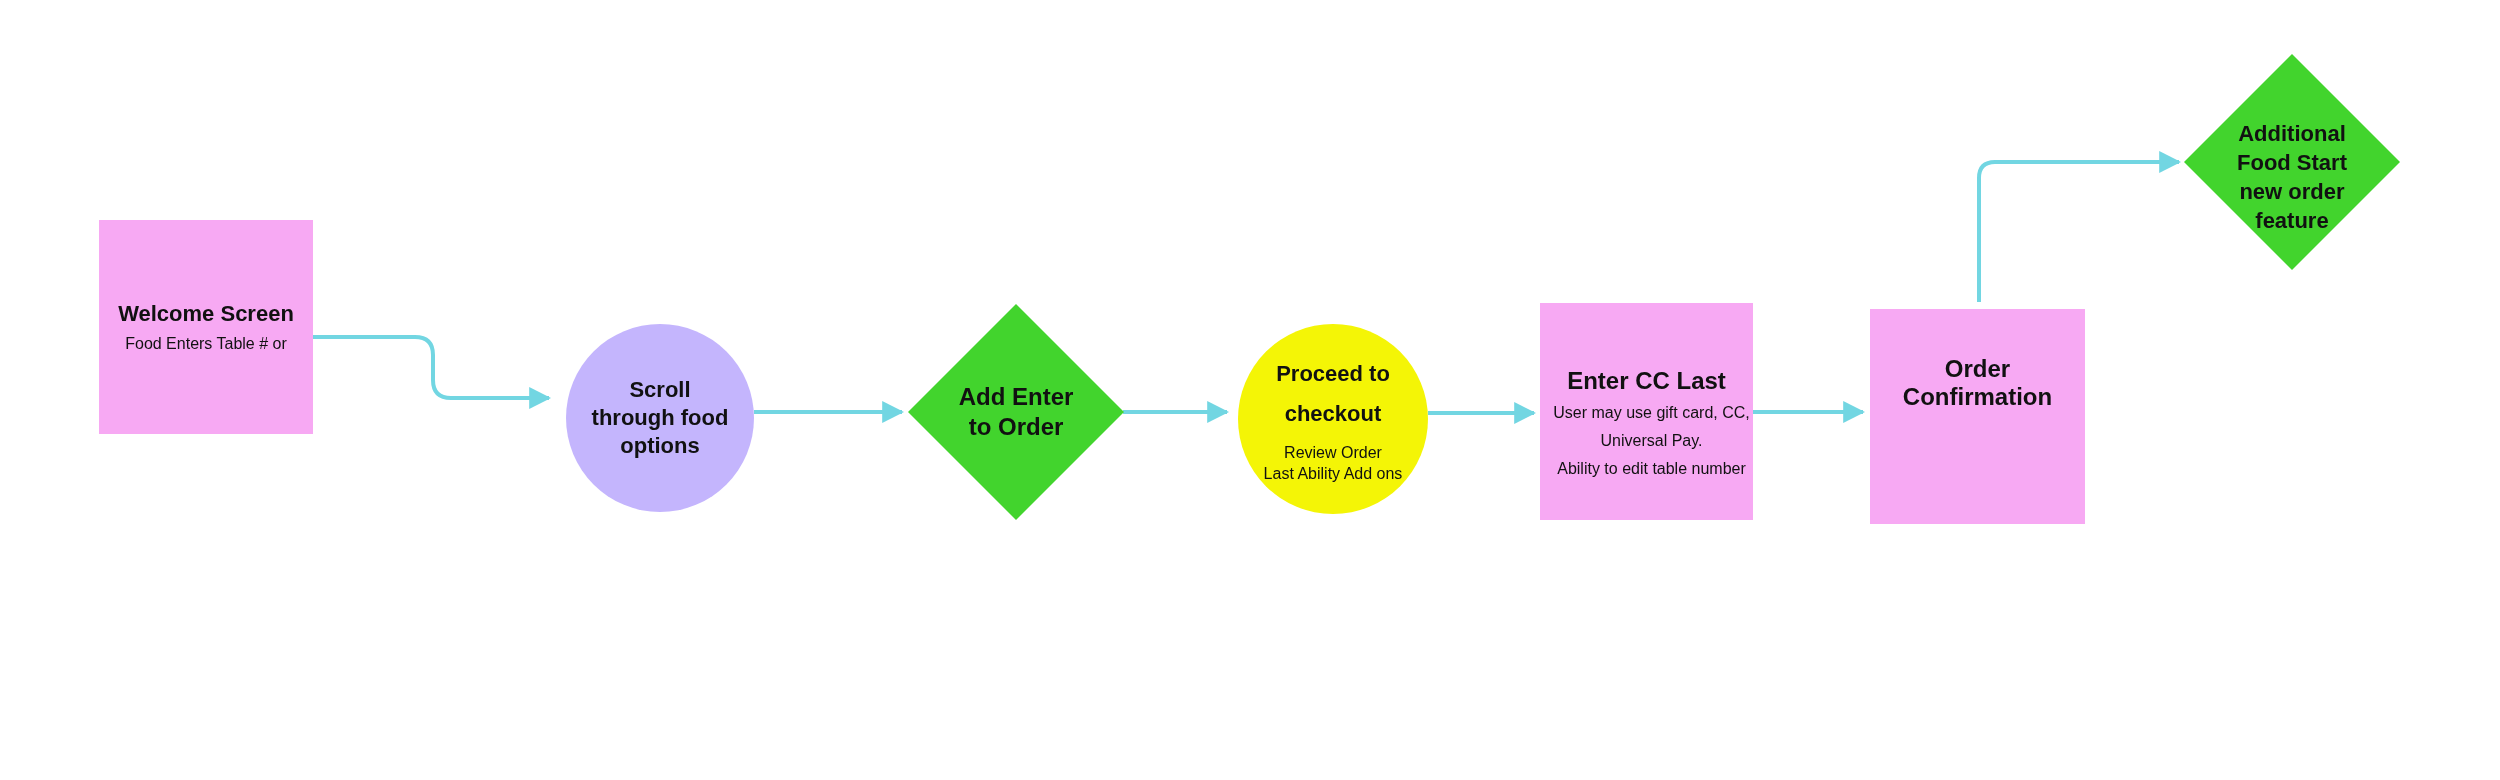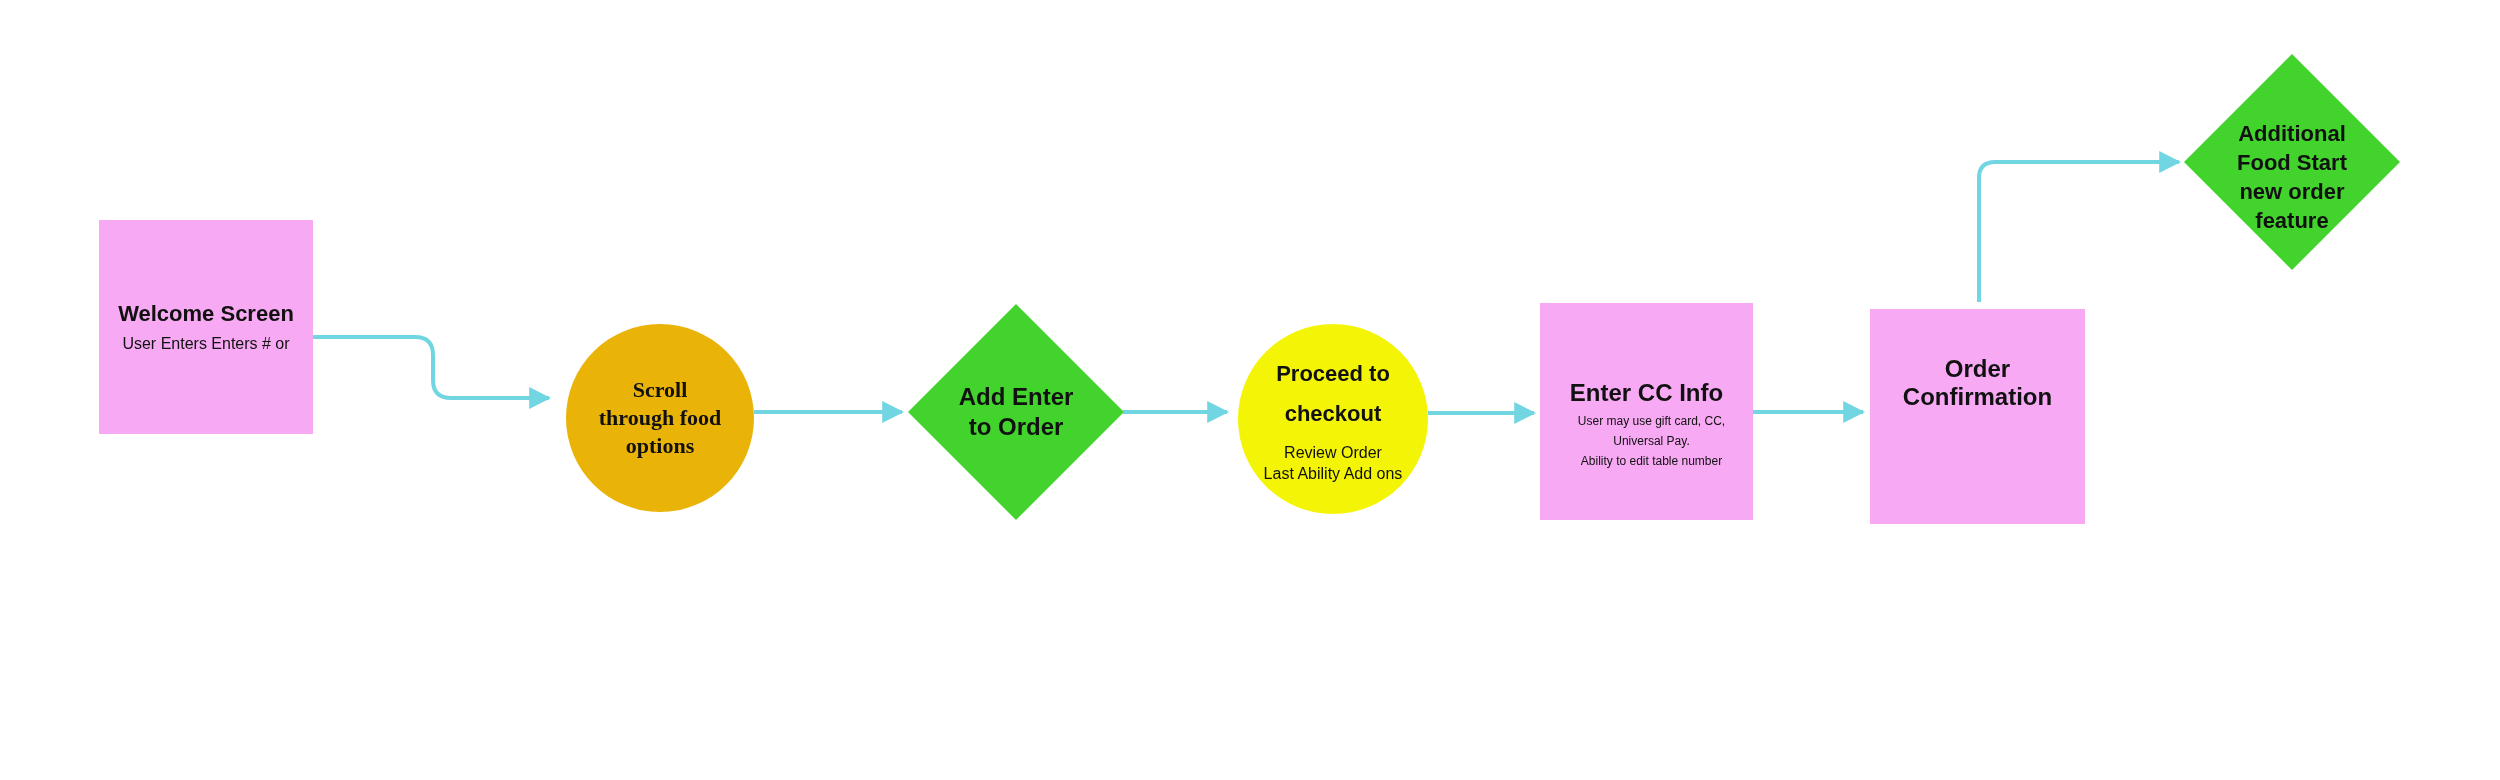--- a/index.html
+++ b/index.html
@@ -45,21 +45,21 @@
 
   #node-addfood        { left: 908px; top: 304px; width: 216px; height: 216px; }
   #node-addfood .node-title { font-size: 24px; line-height: 30px; }
 
   #node-checkout       { left: 1238px; top: 324px; width: 190px; height: 190px; }
   #node-checkout .node-title { font-size: 22px; line-height: 40px; }
   #node-checkout .node-body  { font-size: 16px; line-height: 21px; margin-top: 8px; }
 
   #node-ccinfo         { left: 1540px; top: 303px; width: 213px; height: 217px; padding-top: 26px; }
   #node-ccinfo .node-title { font-size: 24px; line-height: 28px; }
-  #node-ccinfo .node-body  { font-size: 12px; line-height: 20px; margin-top: 4px; margin-left: 10px; }
+  #node-ccinfo .node-body  { font-size: 16px; line-height: 28px; margin-top: 4px; margin-left: 10px; }
 
   #node-confirmation   { left: 1870px; top: 309px; width: 215px; height: 215px; justify-content: flex-start; padding-top: 46px; }
   #node-confirmation .node-title { font-size: 24px; line-height: 28px; }
   #node-confirmation .node-body  { font-size: 15px; line-height: 20px; margin-top: 12px; }
 
   #node-additional     { left: 2184px; top: 54px; width: 216px; height: 216px; padding-top: 30px; }
   #node-additional .node-title { font-size: 22px; line-height: 29px; }
 </style>
 </head>
 <body>
@@ -77,43 +77,43 @@
       <path d="M 754 412 L 902 412" marker-end="url(#arrowhead)" aria-label="Scroll through food options to Add Food to Order"></path>
       <path d="M 1123 412 L 1227 412" marker-end="url(#arrowhead)" aria-label="Add Food to Order to Proceed to checkout"></path>
       <path d="M 1428 413 L 1534 413" marker-end="url(#arrowhead)" aria-label="Proceed to checkout to Enter CC Info"></path>
       <path d="M 1753 412 L 1863 412" marker-end="url(#arrowhead)" aria-label="Enter CC Info to Order Confirmation"></path>
       <path d="M 1979 302 L 1979 178 Q 1979 162 1995 162 L 2179 162" marker-end="url(#arrowhead)" aria-label="Order Confirmation to Additional Food Start new order feature"></path>
     </g>
   </svg>
 
   <div class="node" id="node-welcome" style="background: rgb(247, 169, 243);">
     <div class="node-title">Welcome Screen</div>
-    <div class="node-body">User Enters Enters # or</div>
+    <div class="node-body">Food Enters Table # or</div>
   </div>
 
-  <div class="node shape-circle" id="node-scroll" style="background: #eab308; font-family: Liberation Serif, serif;">
+  <div class="node shape-circle" id="node-scroll" style="background: #c4b5fd;">
     <div class="node-title">Scroll
 through food
 options</div>
   </div>
 
   <div class="node shape-diamond" id="node-addfood" style="background: rgb(66, 212, 45);">
     <div class="node-title">Add Enter
 to Order</div>
   </div>
 
   <div class="node shape-circle" id="node-checkout" style="background: rgb(244, 245, 6);">
     <div class="node-title">Proceed to
 checkout</div>
     <div class="node-body">Review Order
 Last Ability Add ons</div>
   </div>
 
   <div class="node" id="node-ccinfo" style="background: rgb(247, 169, 243);">
-    <div class="node-title">Enter CC Info</div>
+    <div class="node-title">Enter CC Last</div>
     <div class="node-body">User may use gift card, CC,
 Universal Pay.
 Ability to edit table number</div>
   </div>
 
   <div class="node" id="node-confirmation" style="background: rgb(247, 169, 243);">
     <div class="node-title">Order
 Confirmation</div>
   </div>
 

